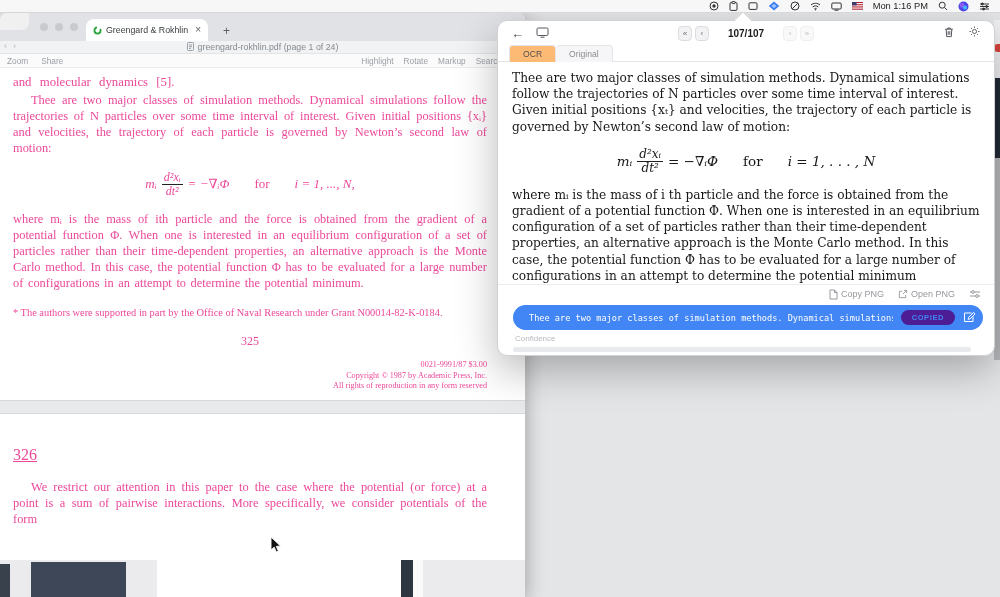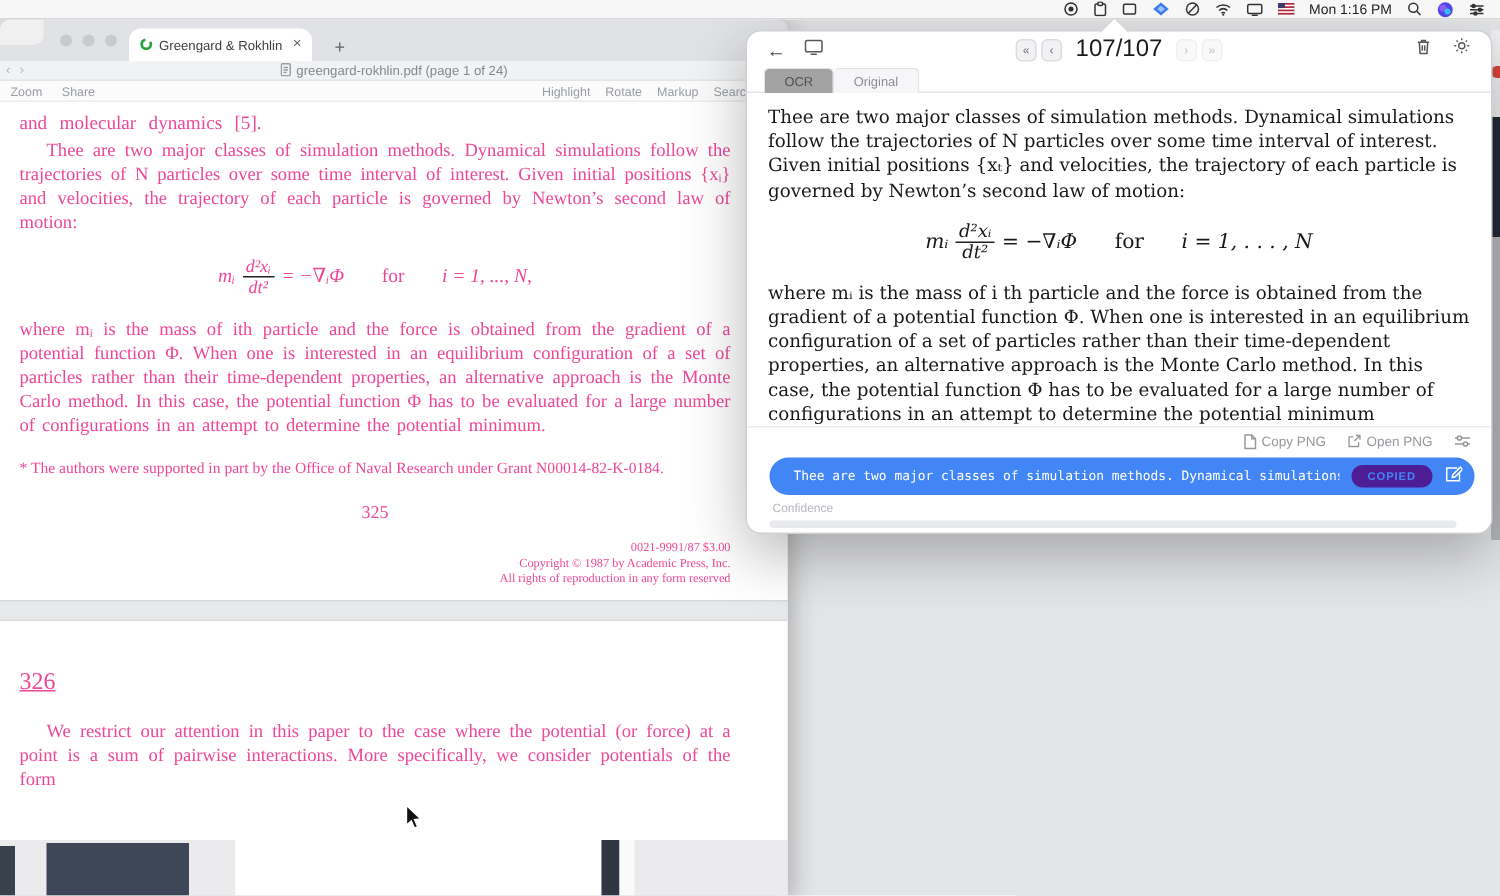--- a/index.html
+++ b/index.html
@@ -71,26 +71,26 @@
   .ocr { position:absolute; left:497px; top:20px; width:498px; height:336px; background:#fff;
          border:1px solid #d1d1d4; border-radius:10px; box-shadow:0 14px 40px rgba(0,0,0,.28); z-index:20; }
   .caret { position:absolute; top:-7px; left:238px; width:14px; height:14px; background:#fff;
            border-left:1px solid #d1d1d4; border-top:1px solid #d1d1d4; transform:rotate(45deg); }
   .pophead { position:relative; height:24px; display:flex; align-items:center; padding:0 13px; gap:12px; }
   .back { font-size:13px; color:#46494e; line-height:1; }
   .pager { position:absolute; left:50%; transform:translateX(-50%); display:flex; align-items:center; gap:3px; }
   .pbtn { width:14px; height:15px; background:#f2f2f4; border:1px solid #dcdce0; border-radius:4px;
           font-size:8px; color:#6e7176; display:flex; align-items:center; justify-content:center; }
   .pbtn.disabled { opacity:.45; }
-  .pcur { font-size:16px; font-weight:normal; color:#1b1b1d; margin:0 6px; }
+  .pcur { font-size:10px; font-weight:bold; color:#1b1b1d; margin:0 16px; }
   .headright { margin-left:auto; display:flex; align-items:center; gap:13px; }
 
   .tabsrow { height:17px; border-bottom:1px solid #e4e4e7; display:flex; align-items:flex-end; padding-left:11px; }
   .otab { font-size:8.6px; padding:3px 13px 3px; border:1px solid #e4e4e7; border-bottom:none;
-          border-radius:4px 4px 0 0; color:#4d5055; position:relative; top:1px; background:#a3a3a3; }
+          border-radius:4px 4px 0 0; color:#4d5055; position:relative; top:1px; background:#fdba74; }
   .otab.inactive { background:#f6f6f8; color:#8a8d92; border-left:none; }
 
   .ocr-body { padding:8px 14px 0; font-family:"DejaVu Serif","Liberation Serif",serif; font-size:12.2px;
               line-height:16.2px; color:#17181a; }
   .ocr-body .eq { font-size:13.5px; margin:13px 0 12px; }
 
   .actions { position:absolute; top:263px; left:0; right:0; height:21px; border-top:1px solid #ededf0;
              display:flex; align-items:center; justify-content:flex-end; gap:14px; padding:0 13px;
              font-size:9px; color:#96989d; }
   .act { display:inline-flex; align-items:flex-start; gap:3px; }

